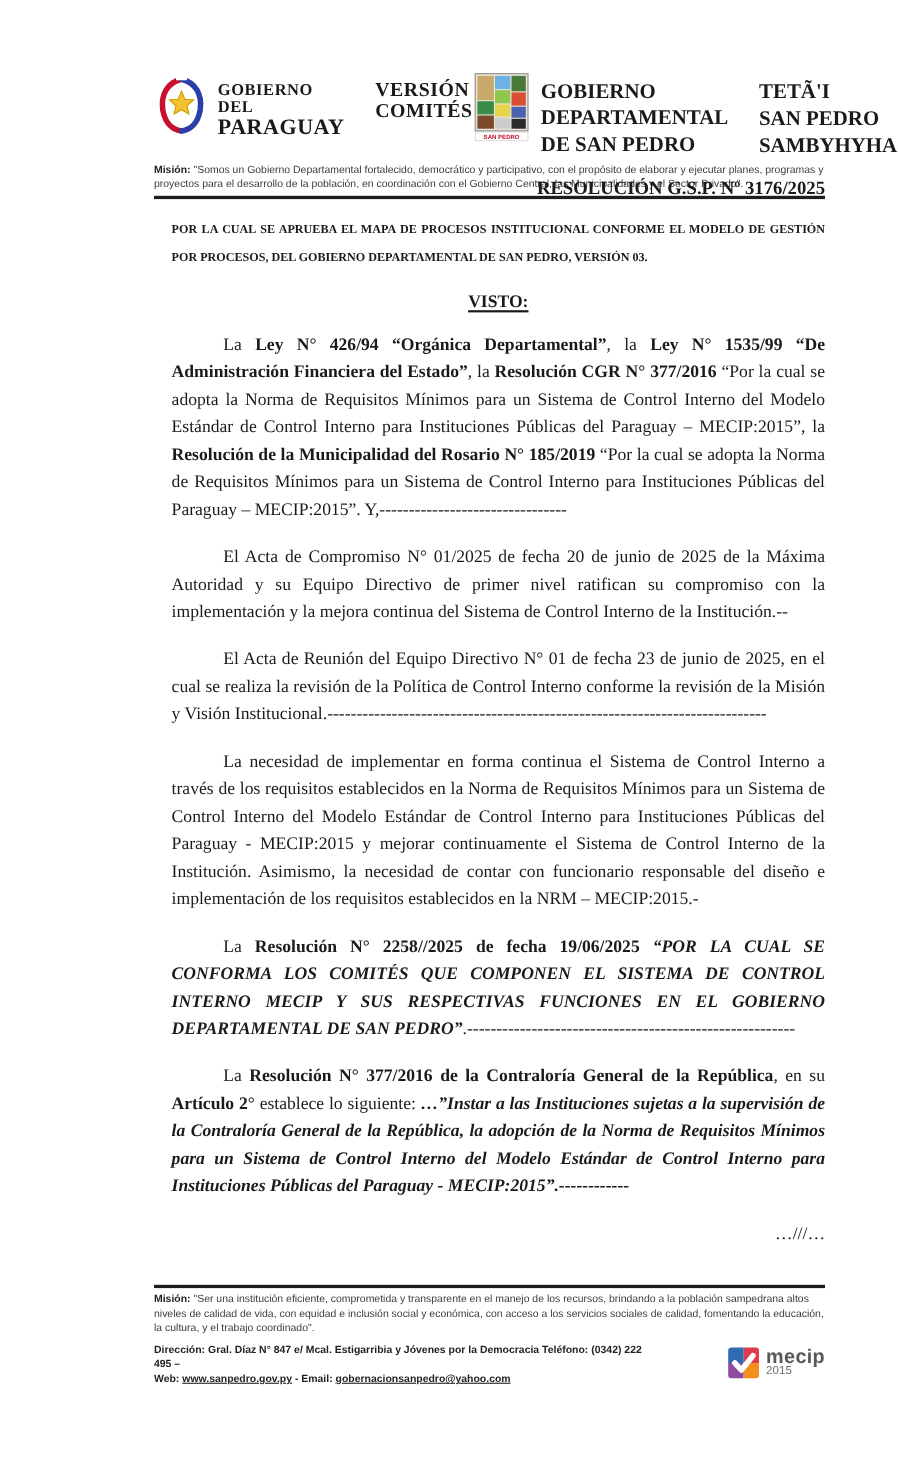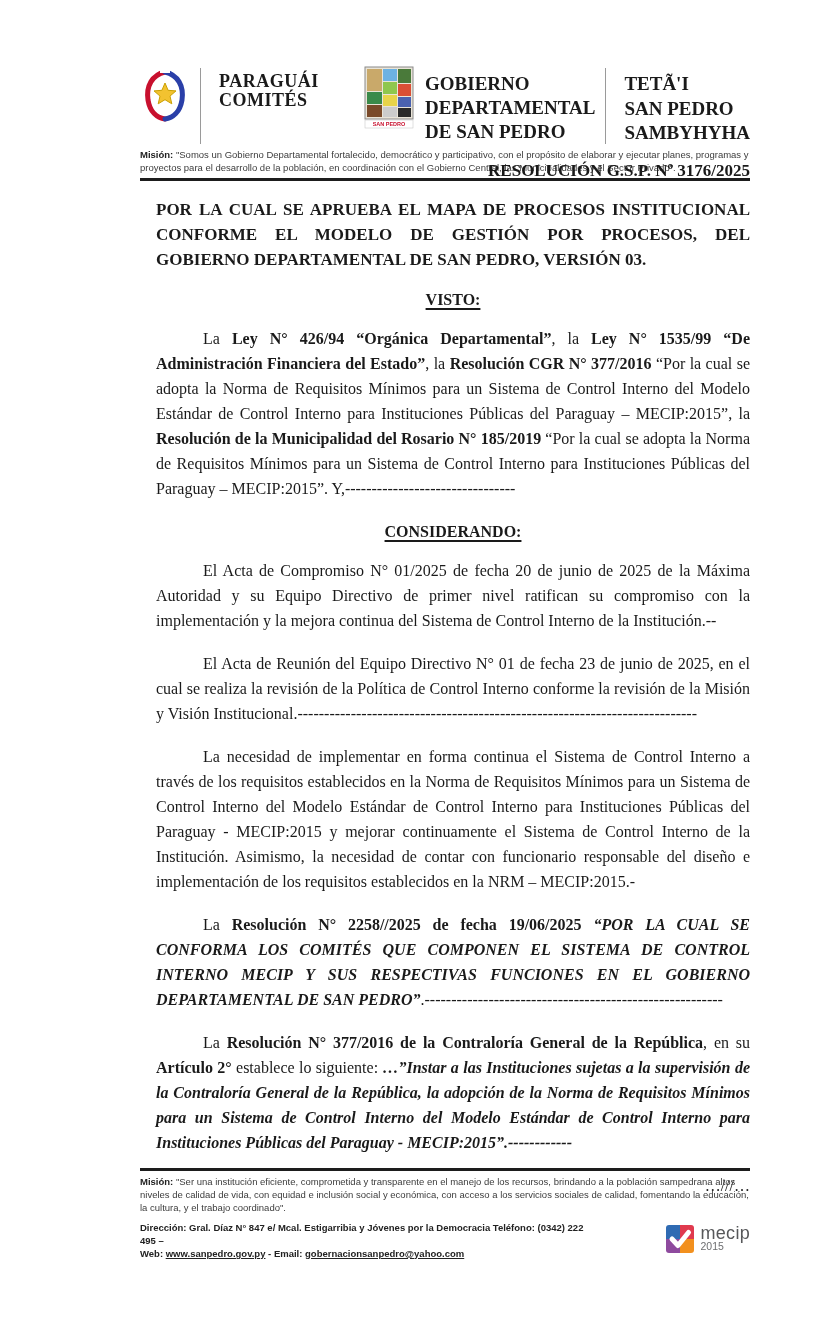--- a/index.html
+++ b/index.html
@@ -40,58 +40,62 @@
   .doc {
     position:absolute; left:156px; right:66px; top:158px;
     font-size:16px; line-height:25px;
   }
   .para { margin-bottom:18px; }
   .para span { white-space:pre-wrap; }
   .b { font-weight:bold; }
   .i { font-style:italic; }
   .u { text-decoration:underline; }
   .title-right { text-align:right; font-weight:bold; font-size:17px; margin-bottom:14px; }
-  .bold-just   { text-align:justify; font-weight:bold; font-size:17px; margin-bottom:15px; }
+  .bold-just   { text-align:justify; font-weight:bold; font-size:11px; margin-bottom:15px; }
   .date-right  { text-align:right; margin-bottom:16px; }
   .heading     { text-align:center; font-weight:bold; margin-bottom:14px; }
   .heading span { text-decoration:underline; text-underline-offset:3px; text-decoration-thickness:1.5px; }
   .body        { text-align:justify; text-indent:47px; }
   .cont-right  { text-align:right; margin-top:2px; margin-bottom:0; }
   
   .ftr {
     position:absolute; left:140px; right:66px; top:1168px;
     font-family:"Liberation Sans", sans-serif;
   }
   .ftr-rule { height:3px; background:#1d1d1d; margin-bottom:4px; }
   .vision { font-size:9.5px; line-height:13px; color:#3c3c3c; }
   .vision b { color:#222; }
   .ftr-row { display:flex; align-items:center; margin-top:7px; }
   .addr { font-size:9.5px; line-height:13px; font-weight:bold; color:#222; width:460px; }
   .addr a { color:#222; }
   .mecip { margin-left:auto; display:flex; align-items:center; margin-top:-4px; }
   .mecip-txt { margin-left:5px; font-family:"Liberation Sans", sans-serif; color:#57585a; }
-  .mecip-name { font-size:18px; font-weight:normal; line-height:16px; letter-spacing:.3px; }
+  .mecip-name { font-size:18px; font-weight:bold; line-height:16px; letter-spacing:.3px; }
   .mecip-year { font-size:10.5px; color:#6d6e71; line-height:11px; }
 </style>
 </head>
 <body>
 
 <div class="page">
 
   <div class="hdr">
     <div class="hdr-row">
       <svg class="logo-py" viewBox="0 0 50 54">
         <path d="M25 4 C12 7 6 18 8 32 C10 44 17 50 25 51" fill="none" stroke="#c8102e" stroke-width="5" stroke-linecap="round"></path>
         <path d="M25 4 C38 7 44 18 42 32 C40 44 33 50 25 51" fill="none" stroke="#2a3fa8" stroke-width="5" stroke-linecap="round"></path>
         <path d="M20 3 L30 3" stroke="#ffffff" stroke-width="4"></path>
         <polygon points="25,15 28.1,22.3 36,22.9 30,28.1 31.8,35.8 25,31.7 18.2,35.8 20,28.1 14,22.9 21.9,22.3" fill="#f2c230" stroke="#caa002" stroke-width="1"></polygon>
       </svg>
+      <div class="org-block org-left">
+        <div class="l1">GOBIERNO DEL</div>
+        <div class="l2">PARAGUAY</div>
+      </div>
       <div class="vdiv"></div>
       <div class="org-block org-guarani">
-        <div class="l1">PARAGUÁI</div>
+        <div class="l1">VERSIÓN</div>
         <div class="l2">COMITÉS</div>
       </div>
       <div class="spacer"></div>
       <svg class="logo-sp" viewBox="0 0 52 64">
         <rect x="2" y="1" width="48" height="52" fill="#e9e4d8" stroke="#8a8a8a" stroke-width="1"></rect>
         <rect x="4" y="3" width="15" height="22" fill="#c9a96a"></rect>
         <rect x="20" y="3" width="14" height="12" fill="#6db2e2"></rect>
         <rect x="35" y="3" width="13" height="14" fill="#4a7a3a"></rect>
         <rect x="20" y="16" width="14" height="12" fill="#8fc74e"></rect>
         <rect x="35" y="18" width="13" height="12" fill="#d94f35"></rect>
@@ -118,21 +122,20 @@
     </div>
     <div class="mission"><b>Misión:</b><span> "Somos un Gobierno Departamental fortalecido, democrático y participativo, con el propósito de elaborar y ejecutar planes, programas y proyectos para el desarrollo de la población, en coordinación con el Gobierno Central, las Municipalidades y el Sector Privado".</span></div>
     <div class="hdr-rule"></div>
   </div>
 
   <div class="doc" id="doc-body">
       <p class="para title-right"><span>RESOLUCIÓN G.S.P. Nº 3176/2025</span></p>
       <p class="para bold-just"><span>POR LA CUAL SE APRUEBA EL MAPA DE PROCESOS INSTITUCIONAL CONFORME EL MODELO DE GESTIÓN POR PROCESOS, DEL GOBIERNO DEPARTAMENTAL DE SAN PEDRO, VERSIÓN 03.</span></p>
       <p class="para heading"><span class="b u">VISTO:</span></p>
       <p class="para body"><span>La </span><span class="b">Ley N° 426/94 “Orgánica Departamental”</span><span>, la </span><span class="b">Ley N° 1535/99 “De Administración Financiera del Estado”</span><span>, la </span><span class="b">Resolución CGR N° 377/2016</span><span> “Por la cual se adopta la Norma de Requisitos Mínimos para un Sistema de Control Interno del Modelo Estándar de Control Interno para Instituciones Públicas del Paraguay – MECIP:2015”, la </span><span class="b">Resolución de la Municipalidad del Rosario N° 185/2019</span><span> “Por la cual se adopta la Norma de Requisitos Mínimos para un Sistema de Control Interno para Instituciones Públicas del Paraguay – MECIP:2015”. Y,--------------------------------</span></p>
-      <p class="para heading"><span class="b u">CONSIDERANDO:</span></p>
       <p class="para body"><span>El Acta de Compromiso N° 01/2025 de fecha 20 de junio de 2025 de la Máxima Autoridad y su Equipo Directivo de primer nivel ratifican su compromiso con la implementación y la mejora continua del Sistema de Control Interno de la Institución.--</span></p>
       <p class="para body"><span>El Acta de Reunión del Equipo Directivo N° 01 de fecha 23 de junio de 2025, en el cual se realiza la revisión de la Política de Control Interno conforme la revisión de la Misión y Visión Institucional.---------------------------------------------------------------------------</span></p>
       <p class="para body"><span>La necesidad de implementar en forma continua el Sistema de Control Interno a través de los requisitos establecidos en la Norma de Requisitos Mínimos para un Sistema de Control Interno del Modelo Estándar de Control Interno para Instituciones Públicas del Paraguay - MECIP:2015 y mejorar continuamente el Sistema de Control Interno de la Institución. Asimismo, la necesidad de contar con funcionario responsable del diseño e implementación de los requisitos establecidos en la NRM – MECIP:2015.-</span></p>
       <p class="para body"><span>La </span><span class="b">Resolución N° 2258//2025 de fecha 19/06/2025 </span><span class="b i">“POR LA CUAL SE CONFORMA LOS COMITÉS QUE COMPONEN EL SISTEMA DE CONTROL INTERNO MECIP Y SUS RESPECTIVAS FUNCIONES EN EL GOBIERNO DEPARTAMENTAL DE SAN PEDRO”</span><span>.--------------------------------------------------------</span></p>
       <p class="para body"><span>La </span><span class="b">Resolución N° 377/2016 de la Contraloría General de la República</span><span>, en su </span><span class="b">Artículo 2°</span><span> establece lo siguiente: </span><span class="b i">…”Instar a las Instituciones sujetas a la supervisión de la Contraloría General de la República, la adopción de la Norma de Requisitos Mínimos para un Sistema de Control Interno del Modelo Estándar de Control Interno para Instituciones Públicas del Paraguay - MECIP:2015”.------------</span></p>
       <p class="para cont-right"><span>…///…</span></p>
     </div>
 
   <div class="ftr">
     <div class="ftr-rule"></div>

